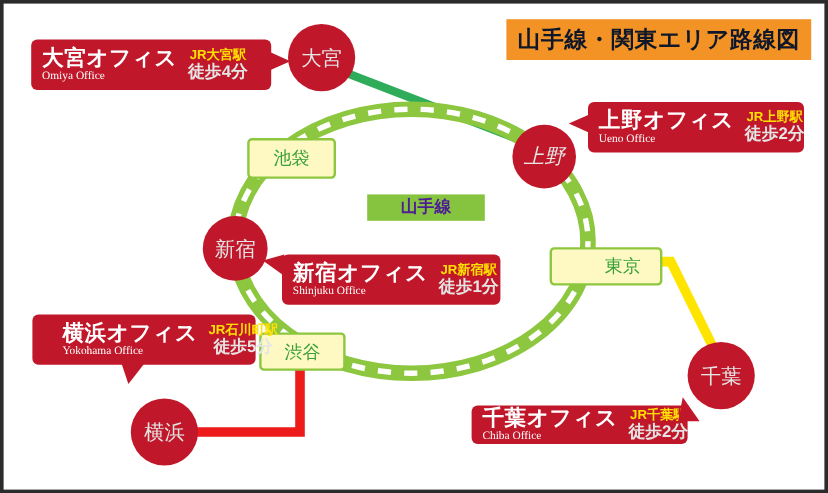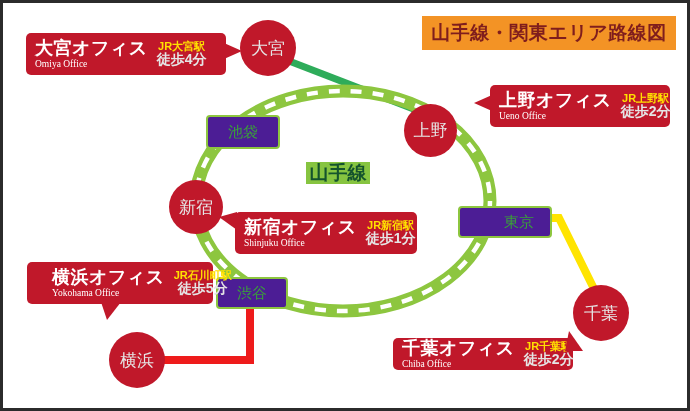--- a/index.html
+++ b/index.html
@@ -26,40 +26,40 @@
   }
 
   
   .title-banner {
     position: absolute;
     left: 419px;
     top: 13px;
     width: 254px;
     height: 34px;
     background: #f39325;
-    color: #7f1d1d;
+    color: #0f172a;
     font-size: 19px;
     font-weight: bold;
     letter-spacing: 0.5px;
     display: flex;
     align-items: center;
     justify-content: center;
     white-space: nowrap;
   }
 
   
   .line-tag {
     position: absolute;
     left: 303px;
     top: 159px;
-    width: 64px;
+    width: 98px;
     height: 22px;
     background: #86c440;
-    color: #14532d;
-    font-size: 19px;
+    color: #4c1d95;
+    font-size: 14px;
     font-weight: bold;
     display: flex;
     align-items: center;
     justify-content: center;
     white-space: nowrap;
   }
 
   
   .station-circle {
     position: absolute;
@@ -71,21 +71,21 @@
     justify-content: center;
     font-size: 17px;
     font-weight: normal;
     white-space: nowrap;
     z-index: 4;
   }
 
   
   .station-box {
     position: absolute;
-    background: #4c1d95;
+    background: #fef9c3;
     border: 2.5px solid #8dc63f;
     border-radius: 4px;
     color: #3aa03a;
     display: flex;
     align-items: center;
     justify-content: center;
     font-size: 15px;
     white-space: nowrap;
     z-index: 5;
     font-family: Liberation Serif, serif;
@@ -167,21 +167,21 @@
     <ellipse cx="340" cy="198" rx="147" ry="110" fill="none" stroke="#8dc63f" stroke-width="13"></ellipse>
     <ellipse cx="340" cy="198" rx="147" ry="110" fill="none" stroke="#ffffff" stroke-width="4.5" stroke-dasharray="11 11" stroke-linecap="butt"></ellipse>
   </svg>
 
   <div class="title-banner">山手線・関東エリア路線図</div>
 
   <div class="line-tag">山手線</div>
 
   <div class="station-circle" style="left:237px; top:17px; width:56px; height:56px;">大宮</div>
 
-  <div class="station-circle" style="left:401px; top:101px; width:53px; height:53px;">上野</div>
+  <div class="station-circle" style="left:424px; top:101px; width:53px; height:53px;font-style:italic;">上野</div>
 
   <div class="station-circle" style="left:166px; top:177px; width:54px; height:54px;">新宿</div>
 
   <div class="station-circle" style="left:106px; top:329px; width:56px; height:56px;">横浜</div>
 
   <div class="station-circle" style="left:570px; top:282px; width:56px; height:56px;">千葉</div>
 
   <div class="station-box" style="left:203px; top:112px; width:70px; height:30px;">池袋</div>
 
   <div class="station-box" style="left:455px; top:203px; width:62px; height:28px;padding-left:28px;">東京</div>

